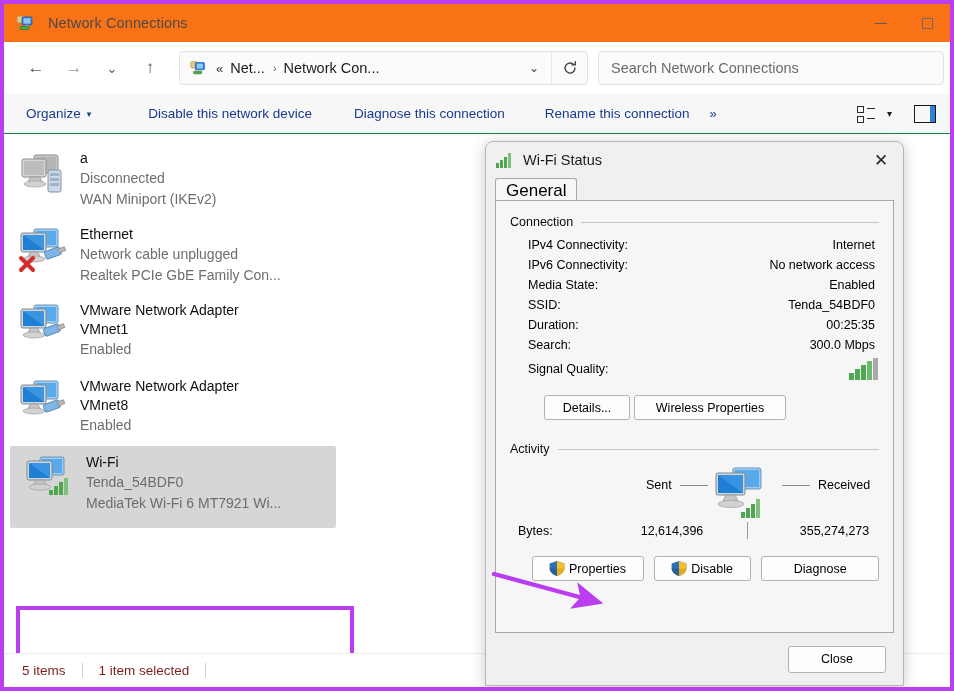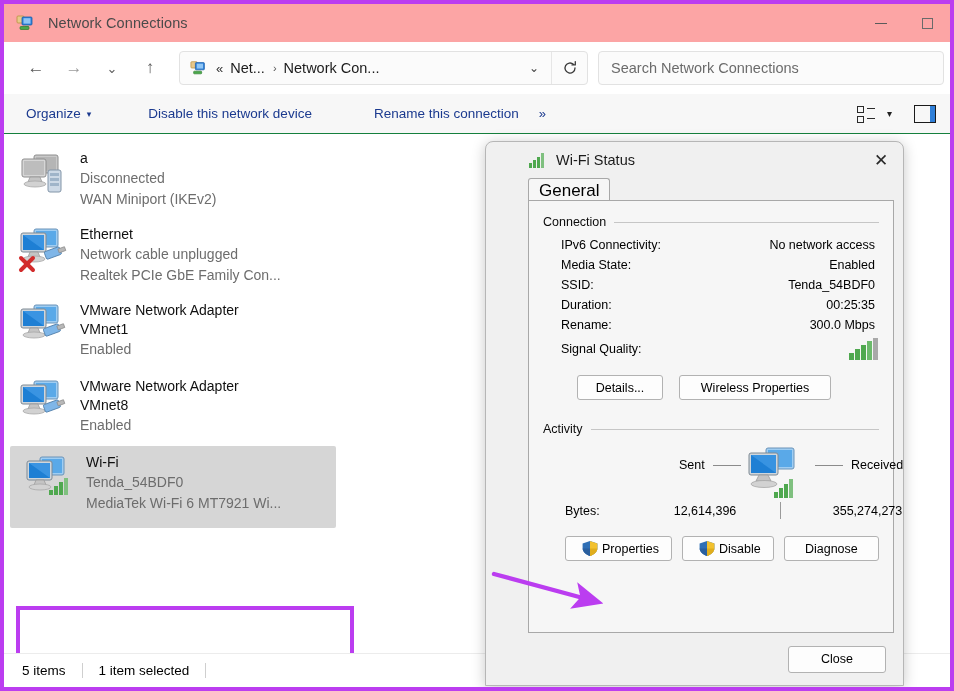--- a/index.html
+++ b/index.html
@@ -30,21 +30,21 @@
     left: 4px; top: 4px;
     width: 946px; height: 683px;
     background: #ffffff;
     display: flex;
     flex-direction: column;
   }
 
   
   .titlebar {
     height: 38px;
-    background: #fca5a5;
+    background: #f97316;
     display: flex;
     align-items: center;
     flex: 0 0 auto;
   }
   .title-icon {
     margin-left: 12px;
     width: 20px; height: 20px;
     position: relative;
   }
   .title-text {
@@ -219,42 +219,41 @@
     pointer-events: none;
   }
 
   
   .statusbar {
     height: 34px;
     background: #ffffff;
     border-top: 1px solid #ececec;
     display: flex; align-items: center;
     flex: 0 0 auto;
-    font-size: 13.5px; color: #000000;
+    font-size: 13.5px; color: #7f1d1d;
   }
   .st-item { margin-left: 18px; }
   .st-div { margin-left: 16px; width: 1px; height: 15px; background: #cfcfcf; }
   .st-item2 { margin-left: 16px; }
   .st-div2 { margin-left: 16px; width: 1px; height: 15px; background: #cfcfcf; }
 
   
   .dialog {
     position: absolute;
     left: 485px; top: 141px;
     width: 419px; height: 545px;
     background: #f0f0f0;
     border: 1px solid #b6b6b6;
     border-radius: 8px 8px 0 0;
     box-shadow: 0 2px 14px rgba(0,0,0,.22);
     z-index: 30;
     display: flex;
     flex-direction: column;
     font-size: 12.5px;
     color: #000;
-    padding-left: 33px;
   }
   .dlg-title {
     height: 36px;
     display: flex; align-items: center;
     flex: 0 0 auto;
     padding-left: 10px;
   }
   .dlg-ico { width: 18px; height: 16px; position: relative; }
   .dlg-title-text {
     margin-left: 9px;
@@ -308,21 +307,21 @@
   .kv-table { width: 100%; border-collapse: collapse; margin-left: 18px; }
   .kv-table td { padding: 3px 0; font-size: 12.5px; color: #000; }
   .kv-table td.k { text-align: left; white-space: nowrap; }
   .kv-table td.v { text-align: right; padding-right: 22px; white-space: nowrap; }
 
   .signal-row td.v { padding-right: 18px; }
 
   .btn-row {
     display: flex;
     margin: 12px 0 0 34px;
-    gap: 16px;
+    gap: 4px;
   }
   .btn {
     background: #fdfdfd;
     border: 1px solid #b2b2b2;
     border-radius: 3px;
     font-family: "Liberation Sans", sans-serif;
     font-size: 12.5px;
     color: #000;
     height: 25px;
     display: flex; align-items: center; justify-content: center;
@@ -345,21 +344,21 @@
   .act-recv {
     position: absolute; left: 308px; top: 14px;
     font-size: 12.5px;
   }
   .act-line-l { position: absolute; left: 170px; top: 21px; width: 28px; height: 1px; background: #8b8b8b; }
   .act-line-r { position: absolute; left: 272px; top: 21px; width: 28px; height: 1px; background: #8b8b8b; }
   .act-pc {
     position: absolute; left: 203px; top: 2px;
     width: 62px; height: 58px;
   }
-  .act-bytes-k { position: absolute; left: 22px; top: 60px; font-size: 12.5px; }
+  .act-bytes-k { position: absolute; left: 8px; top: 60px; font-size: 12.5px; }
   .act-bytes-sent { position: absolute; left: 107px; top: 60px; width: 110px; text-align: center; font-size: 12.5px; }
   .act-divider { position: absolute; left: 237px; top: 58px; width: 1px; height: 17px; background: #9a9a9a; }
   .act-bytes-recv { position: absolute; left: 262px; top: 60px; width: 125px; text-align: center; font-size: 12.5px; }
 
   .bottom-btn-row {
     display: flex;
     margin: 6px 0 0 22px;
     gap: 10px;
   }
   .btn-shield { display: flex; }
@@ -447,20 +446,21 @@
     </div>
 
     <div class="toolbar">
       <div class="tb-item first">
         <span>Organize</span>
         <span class="tb-caret">▾</span>
       </div>
       <div class="tb-gap-1"></div>
       <div class="tb-item">Disable this network device</div>
       <div class="tb-gap-2"></div>
+      <div class="tb-item">Diagnose this connection</div>
       <div class="tb-gap-3"></div>
       <div class="tb-item">Rename this connection</div>
       <div class="tb-chevrons">»</div>
 
       <div class="tb-right">
         <span class="viewicon">
           <i class="vi-sq1"></i>
             <i class="vi-sq2"></i>
             <i class="vi-ln1"></i>
             <i class="vi-ln2"></i>
@@ -629,38 +629,42 @@
 
     <div class="tabpanel">
 
       <div class="group-head">
         <span class="lbl">Connection</span>
         <span class="rule"></span>
       </div>
 
       <table class="kv-table">
         <tbody>
+            <tr>
+          <td class="k">IPv4 Connectivity:</td>
+          <td class="v">Internet</td>
+        </tr>
         <tr>
           <td class="k">IPv6 Connectivity:</td>
           <td class="v">No network access</td>
         </tr>
         <tr>
           <td class="k">Media State:</td>
           <td class="v">Enabled</td>
         </tr>
         <tr>
           <td class="k">SSID:</td>
           <td class="v">Tenda_54BDF0</td>
         </tr>
         <tr>
           <td class="k">Duration:</td>
           <td class="v">00:25:35</td>
         </tr>
         <tr>
-          <td class="k">Rename:</td>
+          <td class="k">Search:</td>
           <td class="v">300.0 Mbps</td>
         </tr>
         <tr class="signal-row">
           <td class="k">Signal Quality:</td>
           <td class="v">
             <span>
               <svg width="30" height="22" viewBox="0 0 30 22" style="vertical-align:middle">
                 <rect x="0" y="15" width="5" height="7" fill="#4fa84f"></rect>
                 <rect x="6" y="11" width="5" height="11" fill="#4fa84f"></rect>
                 <rect x="12" y="7" width="5" height="15" fill="#4fa84f"></rect>

